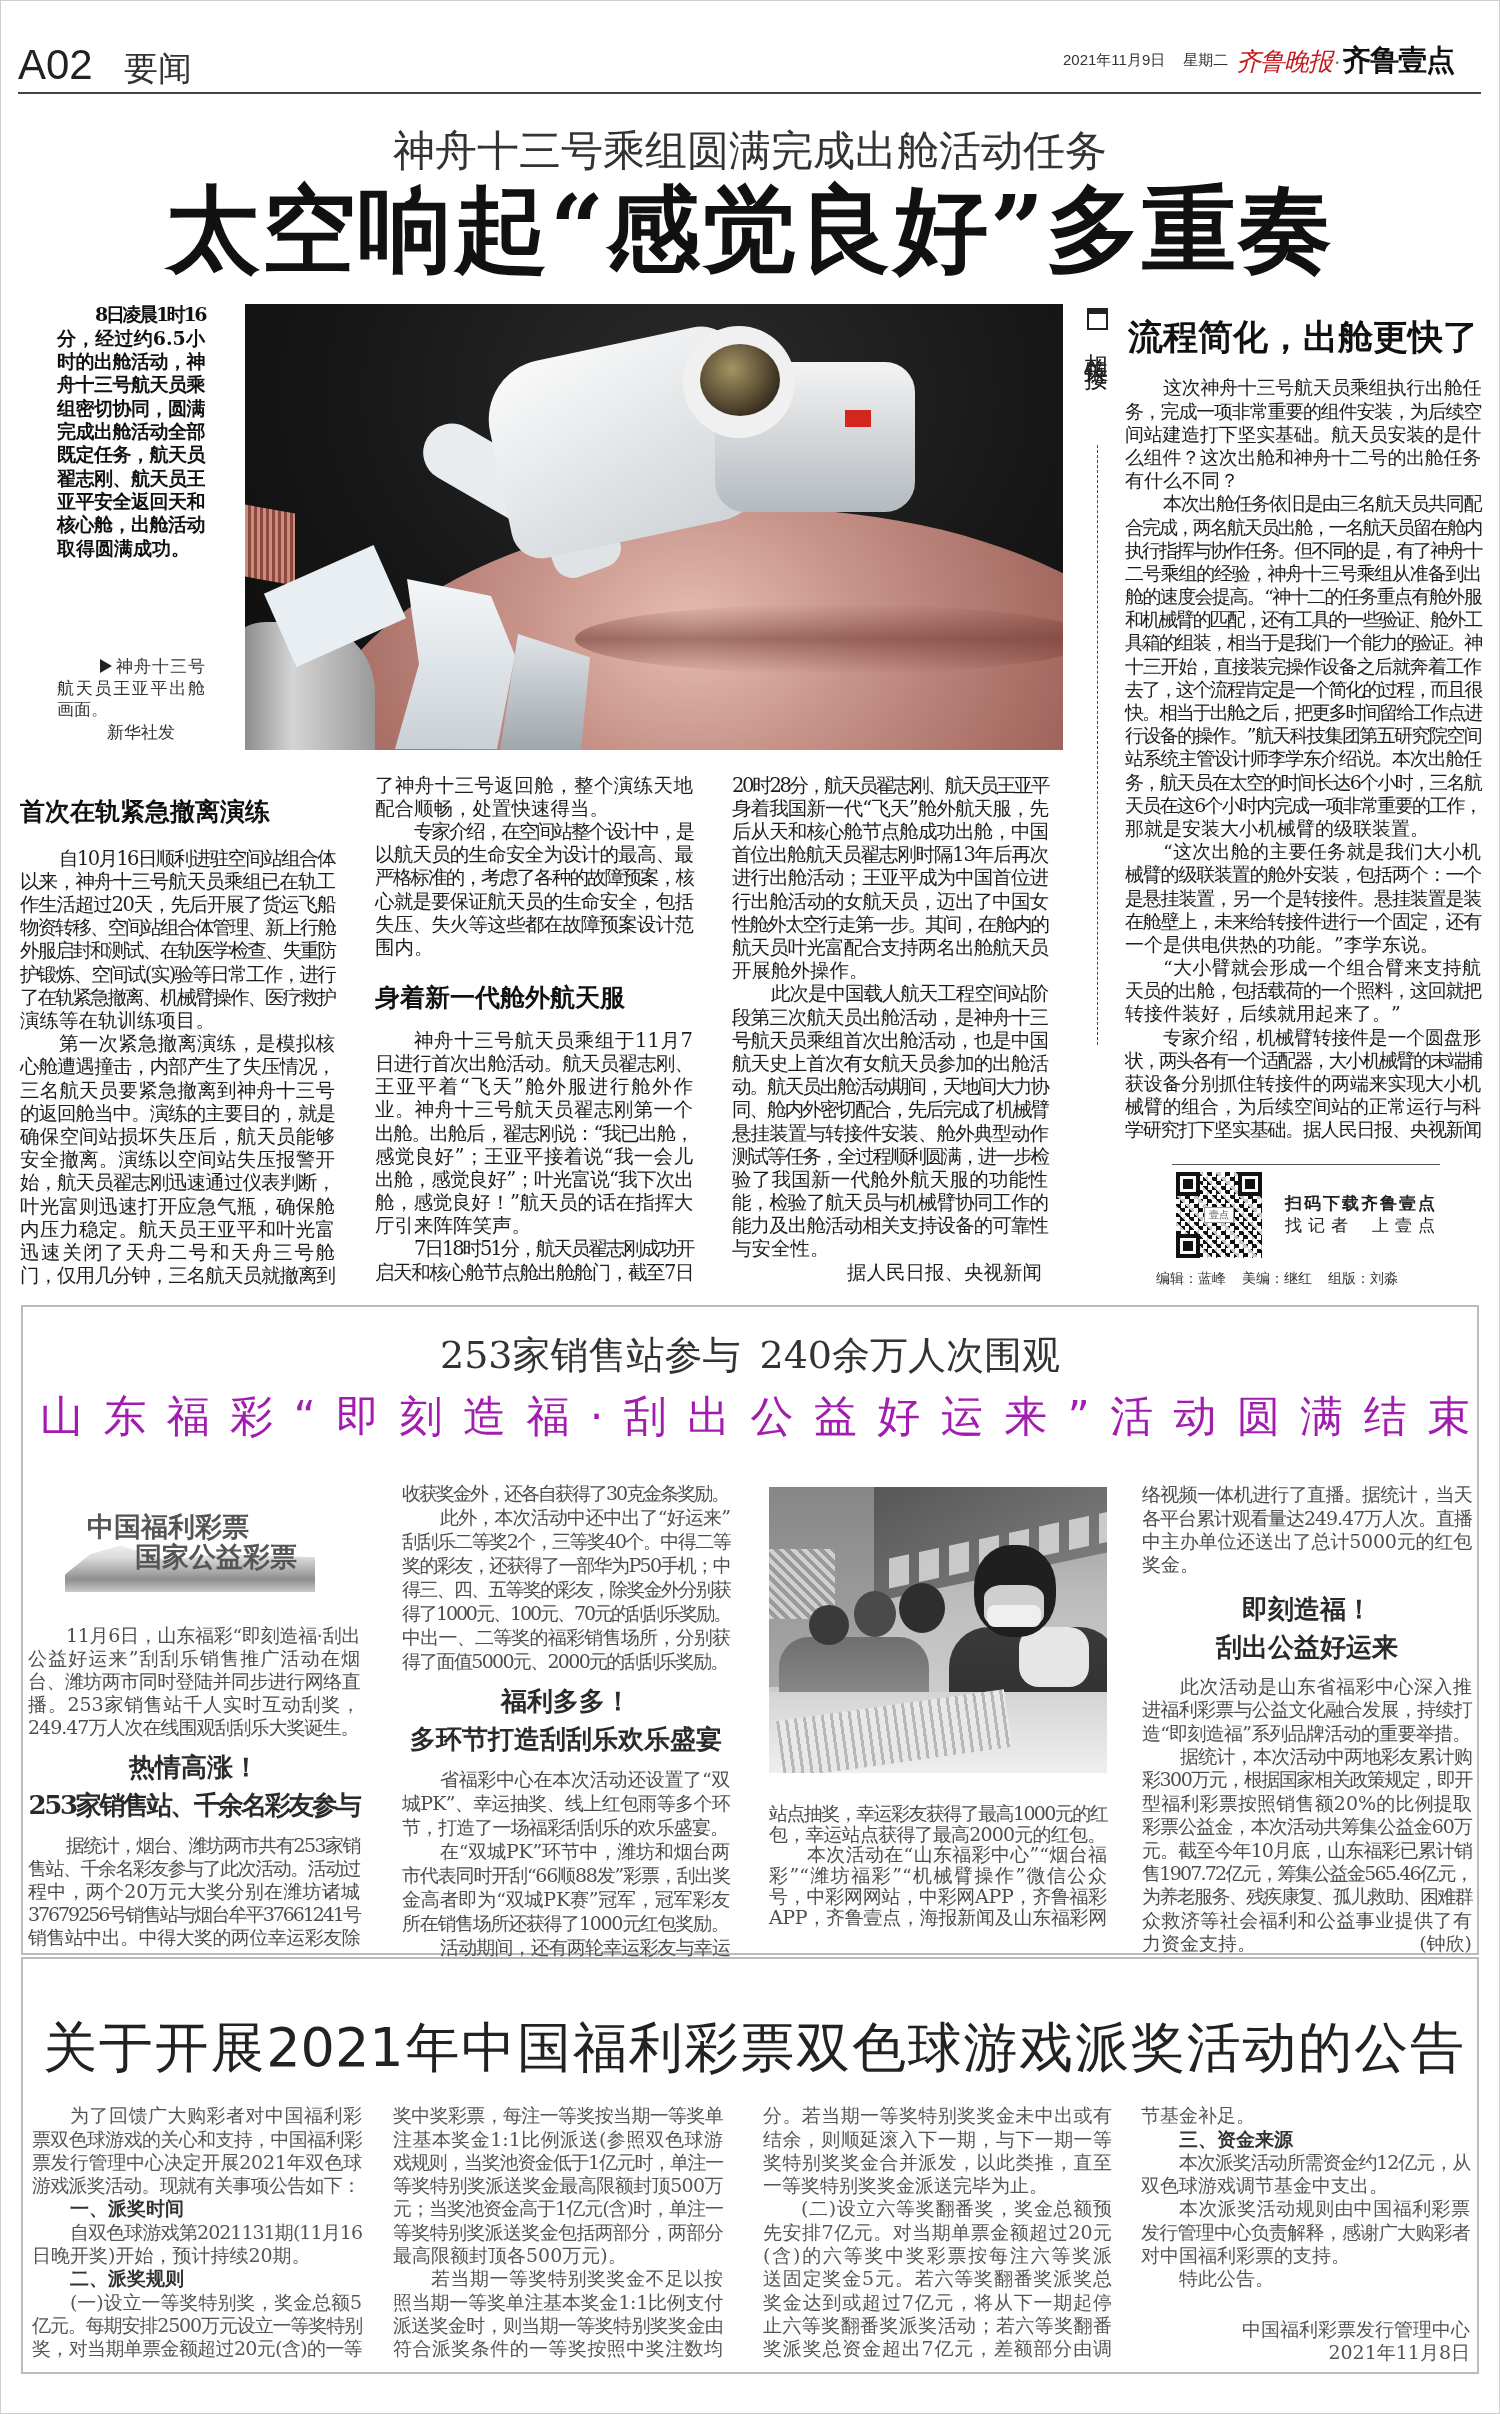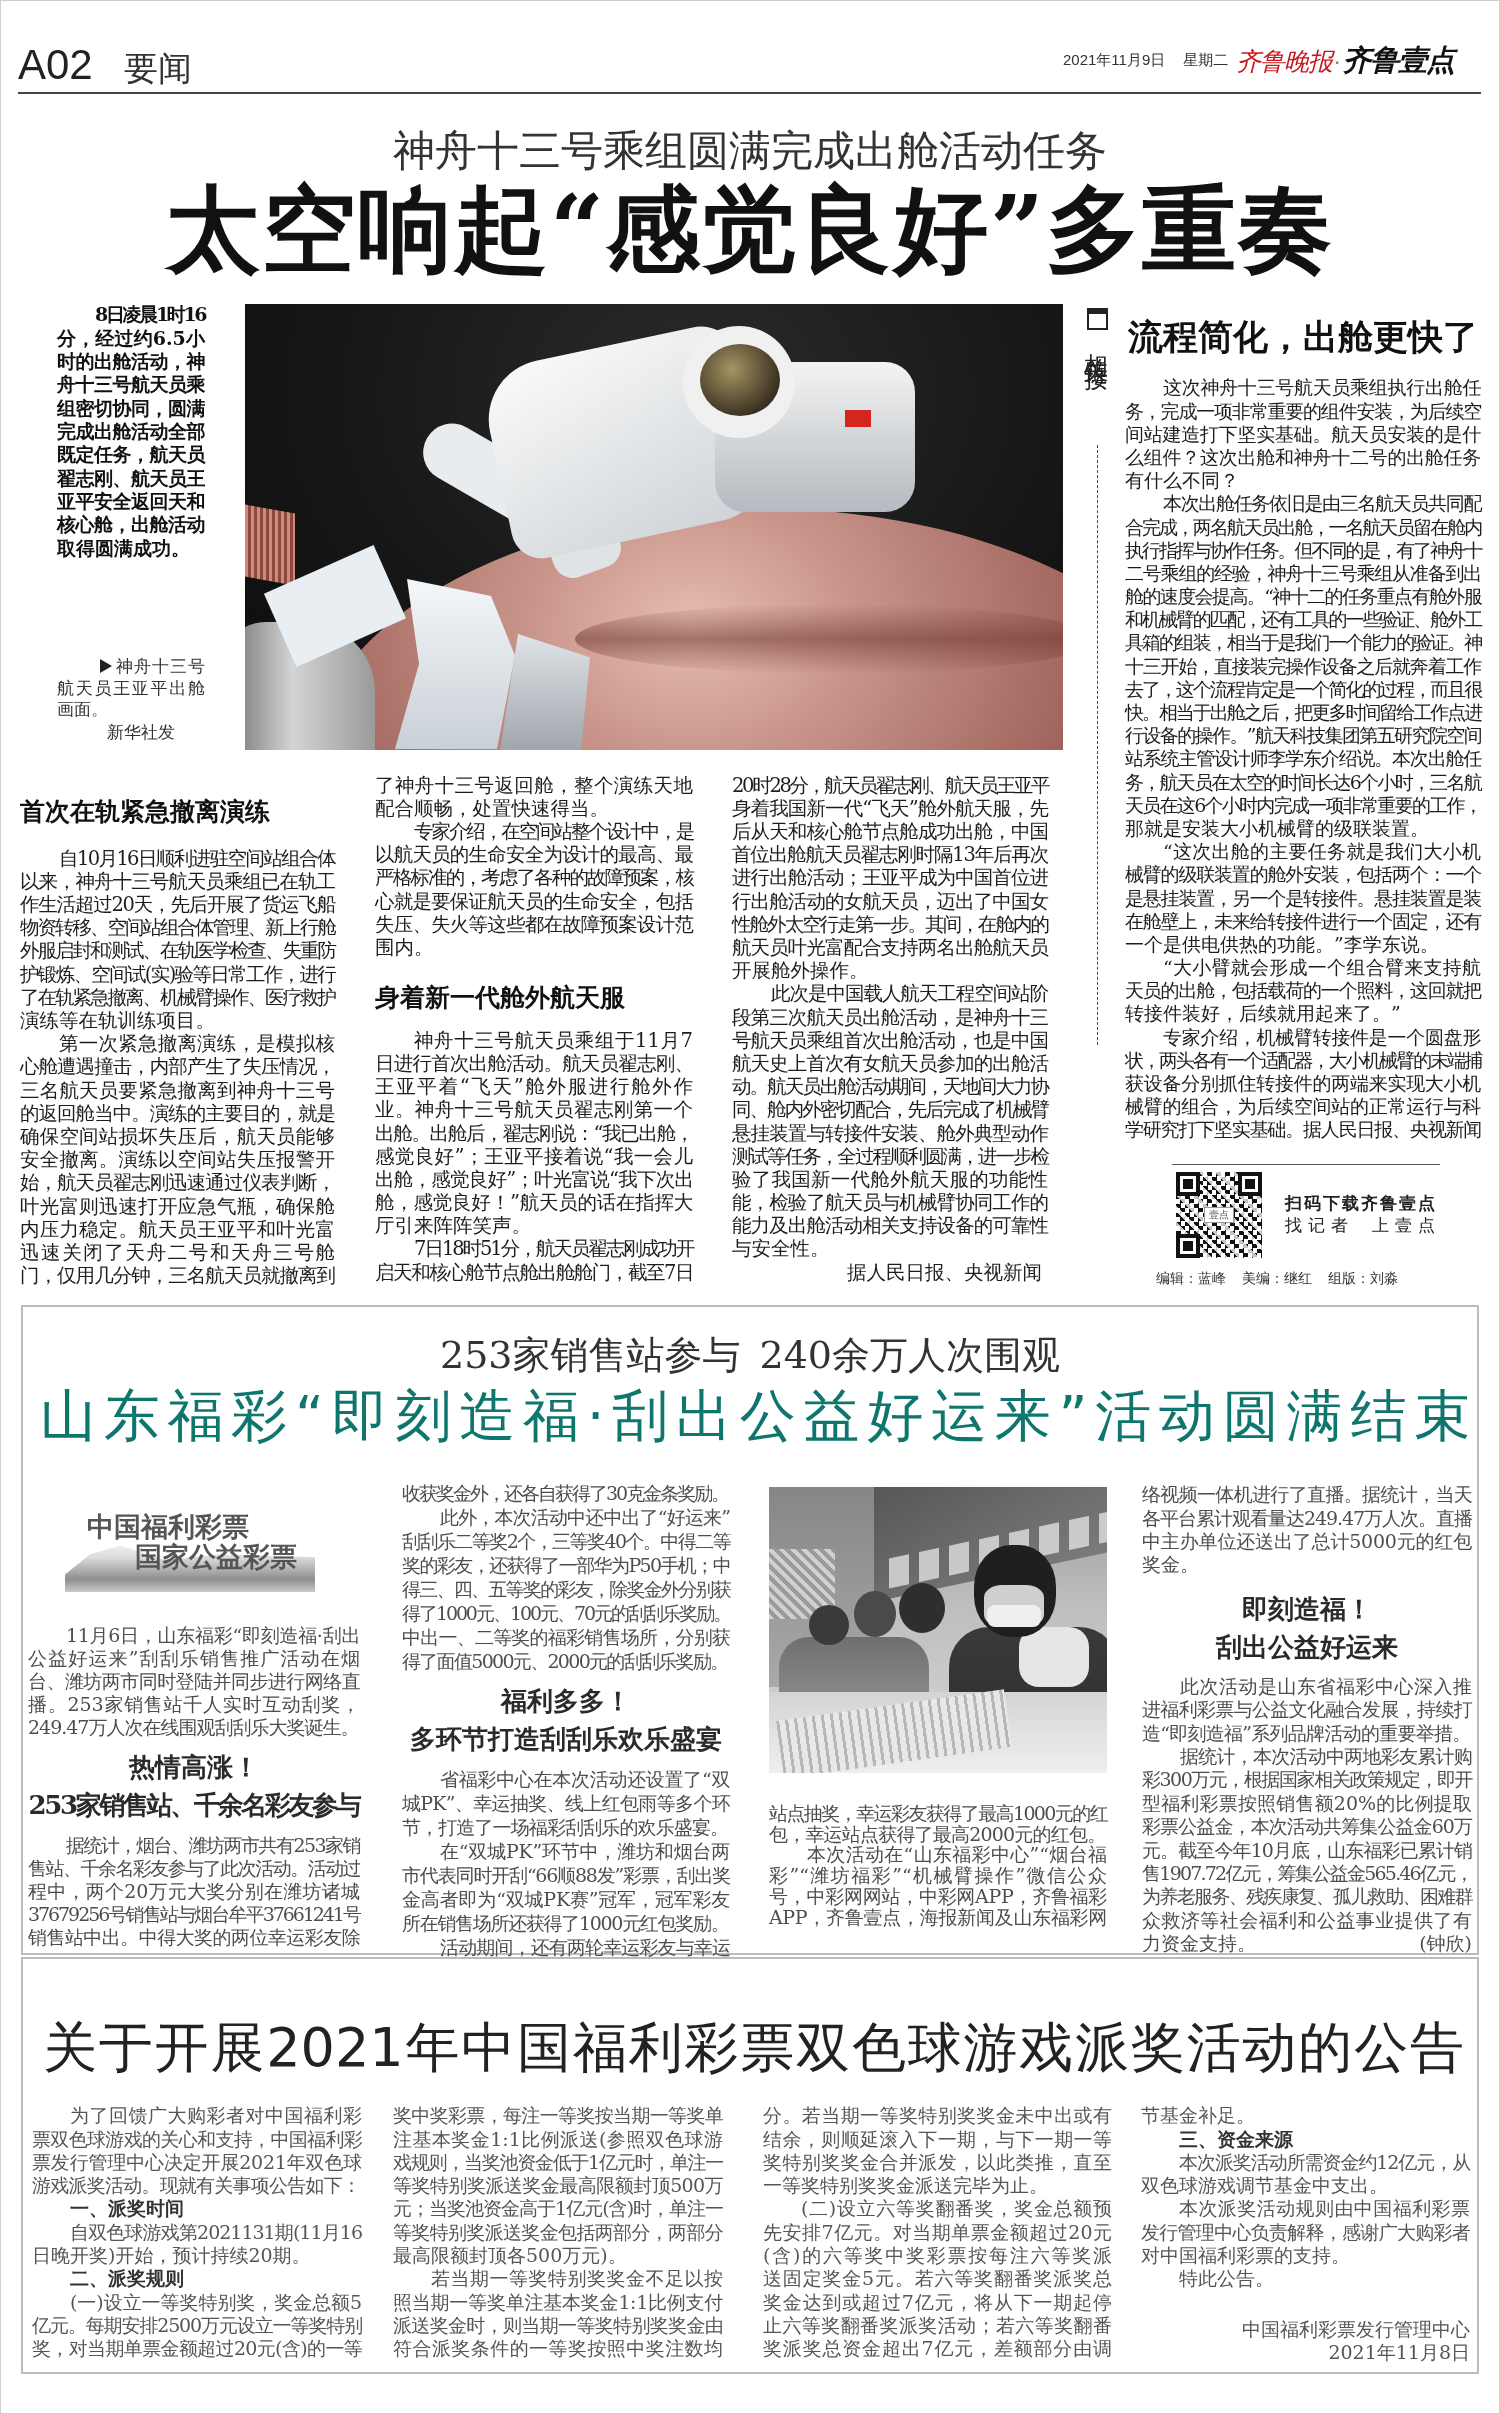--- a/index.html
+++ b/index.html
@@ -17,21 +17,21 @@
 .fit{white-space:nowrap;}
 
 
 .hdr-page{left:18px;top:44px;font-family:"Liberation Sans",sans-serif;font-size:42px;line-height:42px;color:#222;}
 .hdr-section{left:124px;top:51px;font-family:"DejaVu Sans",sans-serif;font-size:34px;line-height:34px;color:#333;}
 .hdr-date{left:1063px;top:50px;font-family:"Liberation Sans",sans-serif;font-size:15px;line-height:20px;color:#333;white-space:nowrap;}
 .hdr-date .wk{margin-left:18px;}
 .hdr-brand{left:1236px;top:44px;height:32px;white-space:nowrap;line-height:32px;}
 .b-paper{font-family:"DejaVu Serif",serif;font-style:italic;font-size:25px;color:#c8161d;letter-spacing:-1px;}
 .b-sep{font-size:20px;color:#777;margin:0 2px;}
-.b-app{font-family:"DejaVu Sans",sans-serif;font-weight:bold;font-size:29px;color:#111;letter-spacing:-1px;font-style:italic;}
+.b-app{font-family:"DejaVu Sans",sans-serif;font-weight:bold;font-size:29px;color:#111;letter-spacing:-1px;}
 .hdr-rule{left:18px;top:92px;width:1463px;height:2px;background:#444;}
 
 
 .lead-kicker{left:250px;top:126px;width:1000px;text-align:center;font-family:"DejaVu Sans",sans-serif;font-size:42px;line-height:50px;color:#333;}
 .lead-headline{left:150px;top:179px;width:1200px;text-align:center;font-family:"DejaVu Serif",serif;font-weight:bold;font-size:94px;line-height:100px;letter-spacing:2px;color:#111;}
 .lead-summary{left:57px;top:303.3px;width:148px;font-size:19px;font-weight:bold;--lh:23.33px;color:#111;}
 .photo-cap{left:57px;top:656px;width:148px;font-size:17px;--lh:21.67px;color:#333;}
 .photo-cap .first{padding-left:43px;}
 .tri{display:inline-block;width:0;height:0;border-top:7px solid transparent;border-bottom:7px solid transparent;border-left:12px solid #222;margin-right:3px;vertical-align:-1px;}
 .photo-credit{left:107px;top:721px;font-size:17px;line-height:22px;color:#333;white-space:nowrap;}
@@ -78,21 +78,21 @@
 .body-main .hgroup:first-child{margin:0 0 20px;}
 .body-main .hline{font-weight:bold;font-size:25px;line-height:30px;height:30px;white-space:nowrap;color:#111;}
 .lc1{left:20px;top:796.7px;width:315px;}
 .lc2{left:375px;top:773.7px;width:318px;}
 .lc3{left:732px;top:773.7px;width:316px;}
 
 
 .lot-box{left:21px;top:1305px;width:1458px;height:650px;border:2px solid #bbb;}
 .lot-kicker{left:21px;top:1330px;width:1458px;text-align:center;font-size:38px;line-height:50px;color:#333;}
 .lot-kicker span+span{margin-left:19px;}
-.lot-headline{left:40px;top:1380px;width:1430px;font-family:"DejaVu Sans",sans-serif;font-size:56px;line-height:72px;height:72px;color:#0f766e;text-align:justify;text-align-last:justify;}
+.lot-headline{left:40px;top:1380px;width:1430px;font-family:"DejaVu Sans",sans-serif;font-size:43px;line-height:72px;height:72px;color:#a21caf;text-align:justify;text-align-last:justify;}
 .lot-logo{left:65px;top:1512px;width:250px;height:80px;overflow:hidden;}
 .swoosh{position:absolute;left:0;top:22px;width:250px;height:58px;background:linear-gradient(180deg,rgba(255,255,255,0) 0%,#dcdcdc 40%,#8f8f8f 78%,#c9c9c9 100%);clip-path:polygon(0 70%,10% 35%,22% 20%,40% 45%,62% 35%,100% 40%,100% 100%,0 100%);}
 .lot-logo .l1{position:absolute;left:22px;top:0;font-weight:bold;font-size:27px;line-height:30px;color:#555;white-space:nowrap;}
 .lot-logo .l2{position:absolute;left:70px;top:30px;font-weight:bold;font-size:27px;line-height:30px;color:#555;white-space:nowrap;}
 .body-lot{font-size:19px;color:#4d4d4d;}
 .body-lot .hgroup{margin:9.5px 0 9.5px;}
 .body-lot .hline{font-weight:bold;font-size:26px;line-height:38px;height:38px;text-align:center;white-space:nowrap;color:#2a2a2a;}
 .lt1{left:28px;top:1623.5px;width:332px;--lh:23px;}
 .lt2{left:402px;top:1481.3px;width:328px;--lh:24px;}
 .lt2 .hgroup{margin:9px 0 9px;}

